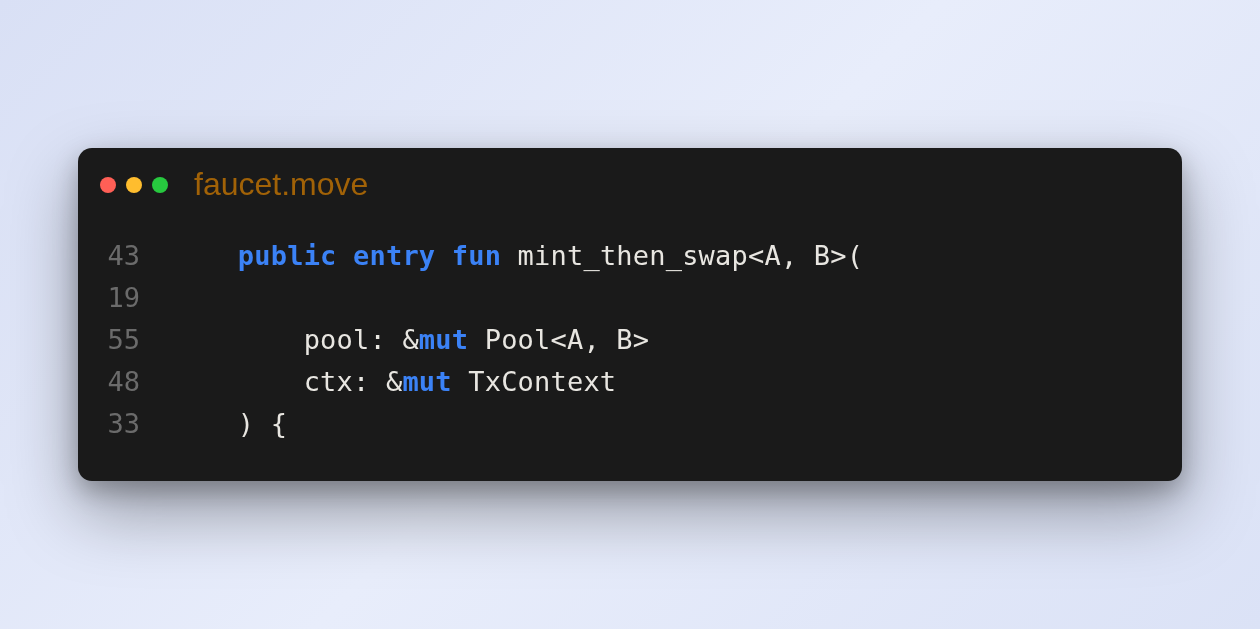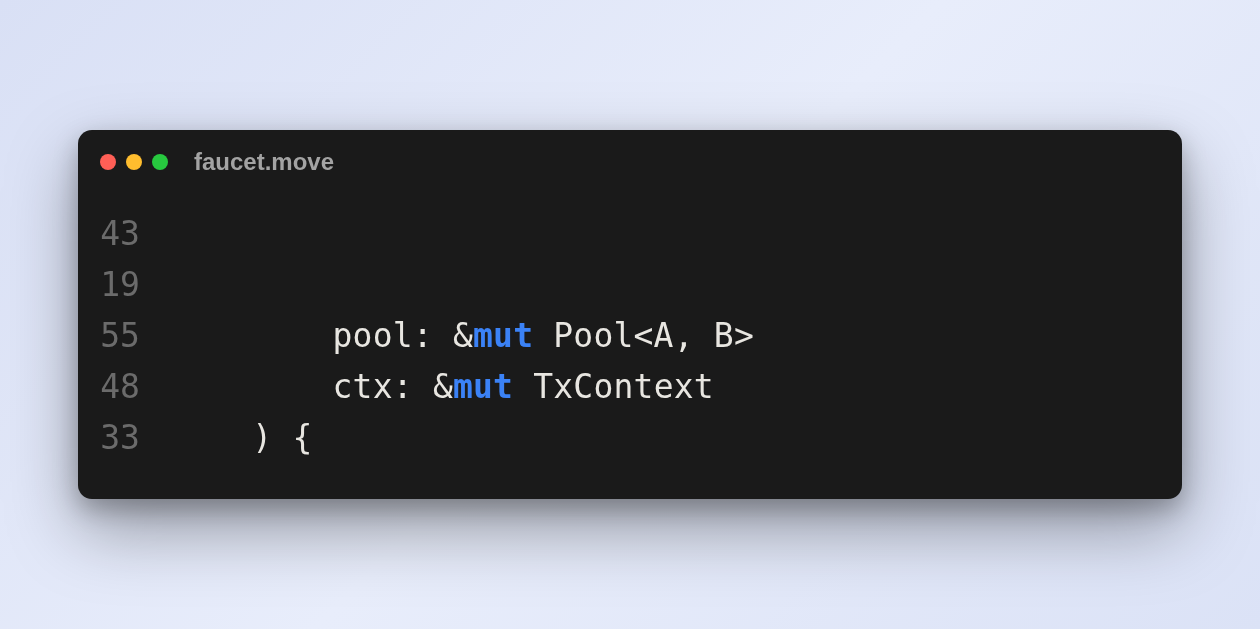--- a/index.html
+++ b/index.html
@@ -33,32 +33,32 @@
     }
     .light {
       width: 16px;
       height: 16px;
       border-radius: 50%;
     }
     .light.red { background: #ff5f56; }
     .light.yellow { background: #ffbd2e; }
     .light.green { background: #27c93f; }
     .filename {
-      color: #a3a3a3;
-      font-size: 24px;
+      color: #a16207;
+      font-size: 32px;
       font-family: -apple-system, BlinkMacSystemFont, 'Segoe UI', sans-serif;
-      font-weight: 700;
+      font-weight: 400;
     }
     .code-area {
       padding: 24px 22px 8px 22px;
     }
     .code-line {
       display: flex;
       align-items: baseline;
-      font-size: 33px;
+      font-size: 27px;
       line-height: 1.55;
       white-space: pre;
     }
     .lineno {
       width: 72px;
       text-align: right;
       color: #6b6b6b;
       padding-right: 32px;
       flex-shrink: 0;
       user-select: none;
@@ -76,19 +76,19 @@
 <div class="editor-window">
   <div class="titlebar">
     <div class="traffic-lights">
       <div class="light red"></div>
       <div class="light yellow"></div>
       <div class="light green"></div>
     </div>
     <div class="filename">faucet.move</div>
   </div>
   <div class="code-area" id="code-area">
-      <div class="code-line"><span class="lineno">43</span></div>
+      <div class="code-line"><span class="lineno">43</span><span class="code-content"><span>    </span><span class="kw">public</span><span> </span><span class="kw">entry</span><span> </span><span class="kw">fun</span><span> mint_then_swap&lt;A, B&gt;(</span></span></div>
       <div class="code-line"><span class="lineno">19</span></div>
       <div class="code-line"><span class="lineno">55</span><span class="code-content"><span>        pool: &amp;</span><span class="kw2">mut</span><span> Pool&lt;A, B&gt;</span></span></div>
       <div class="code-line"><span class="lineno">48</span><span class="code-content"><span>        ctx: &amp;</span><span class="kw2">mut</span><span> TxContext</span></span></div>
       <div class="code-line"><span class="lineno">33</span><span class="code-content"><span>    ) {</span></span></div>
     </div>
 </div>
 
 </body></html>

